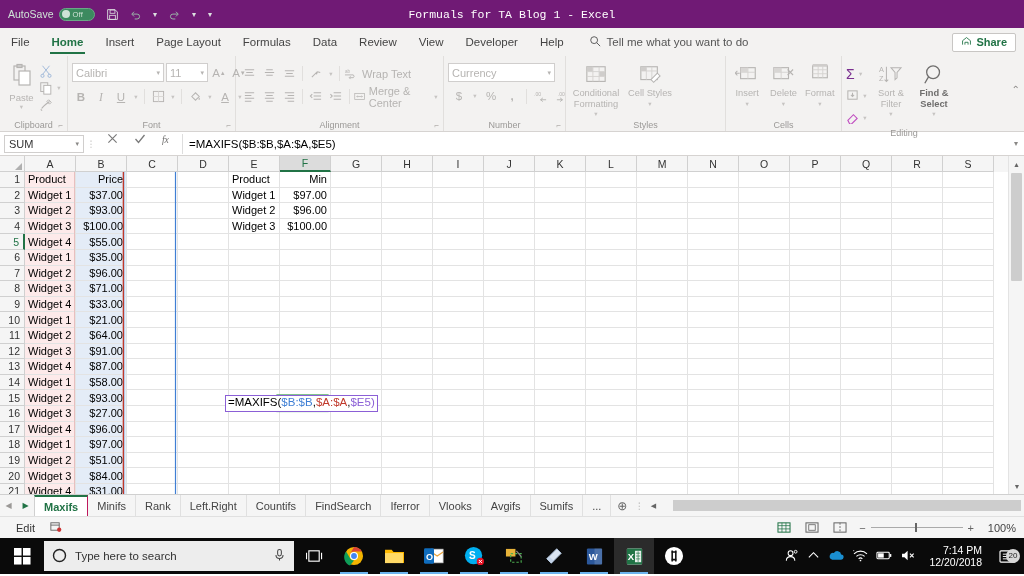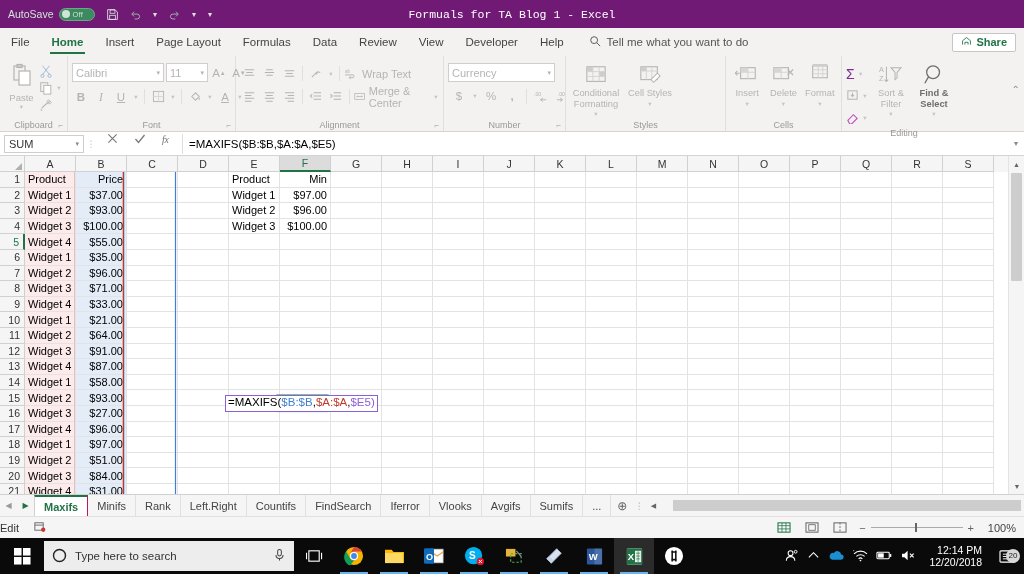--- a/index.html
+++ b/index.html
@@ -252,21 +252,21 @@
   #hscrollarea{ flex:1; display:flex; align-items:center; padding:0 2px; }
   #hsb{ flex:1; height:13px; background:#f5f5f5; position:relative; margin:0 14px; }
   #hsthumb{ position:absolute; left:0; top:1px; height:11px; width:348px; background:#cdcdcd; }
   .hsarrow{ width:12px;text-align:center;font-size:7px;color:#666; }
 
   
   #status{
     height:22px; background:#f5f5f5; display:flex; align-items:center;
     border-top:1px solid #e0e0e0; font-size:11px; color:#333;
   }
-  #status .mode{ padding-left:0; }
+  #status .mode{ padding-left:16px; }
   #status .recico{ margin-left:14px; font-size:11px; color:#555; }
   .stright{ margin-left:auto; display:flex; align-items:center; gap:10px; padding-right:8px; }
   .viewbtn{ width:18px;height:16px;display:flex;align-items:center;justify-content:center;color:#666; }
   .viewbtn.active{ color:#217346; }
   #zoomslider{ display:flex; align-items:center; gap:5px; color:#666; }
   #ztrack{ width:92px; height:1px; background:#aaa; position:relative; }
   #zknob{ position:absolute; left:44px; top:-4px; width:2px; height:9px; background:#666; }
   #zoomval{ width:32px; text-align:right; color:#444; }
 
   
@@ -1425,21 +1425,21 @@
           <rect x="14.6" y="5" width="1.6" height="3" fill="#fff"></rect>
         </svg>
     </span>
     <span>
       <svg width="16" height="13" viewBox="0 0 17 14">
           <path d="M1 5h2.6L7 2v10L3.6 9H1z" fill="#fff"></path>
           <path d="M9.5 5l4 4M13.5 5l-4 4" stroke="#fff" stroke-width="1.2"></path>
         </svg>
     </span>
     <div id="clock">
-      <div>12:14 PM</div>
+      <div>7:14 PM</div>
       <div>12/20/2018</div>
     </div>
     <div id="notif">
       <svg width="17" height="15" viewBox="0 0 18 16">
           <rect x="1" y="2" width="16" height="12" rx="1" fill="none" stroke="#fff" stroke-width="1.2"></rect>
           <path d="M4 5.5h10M4 8h10M4 10.5h7" stroke="#fff" stroke-width="1"></path>
         </svg>
       <span id="notifbadge">20</span>
     </div>
   </div>

